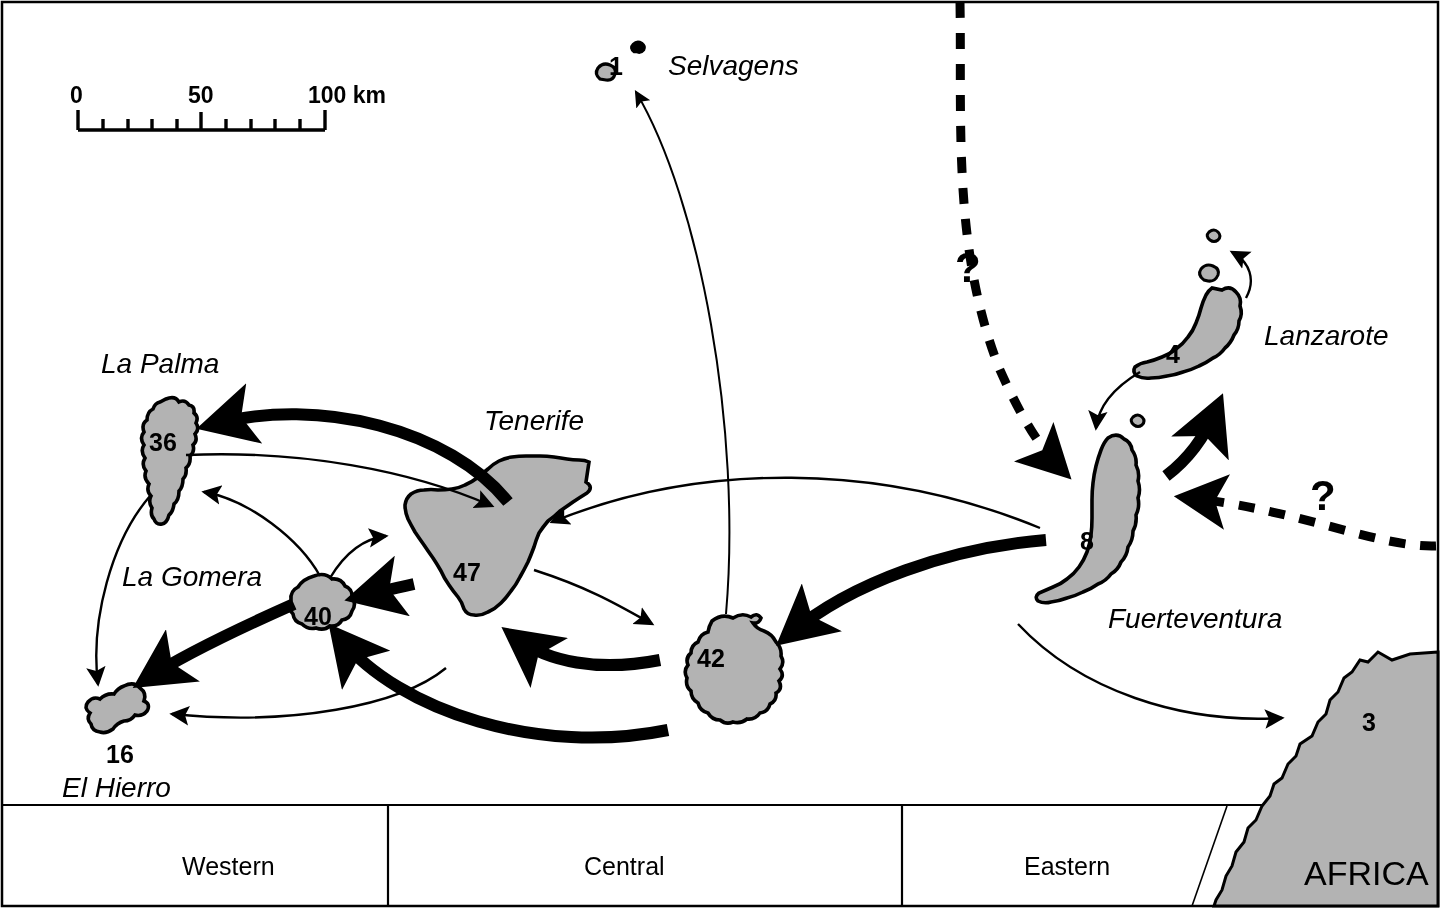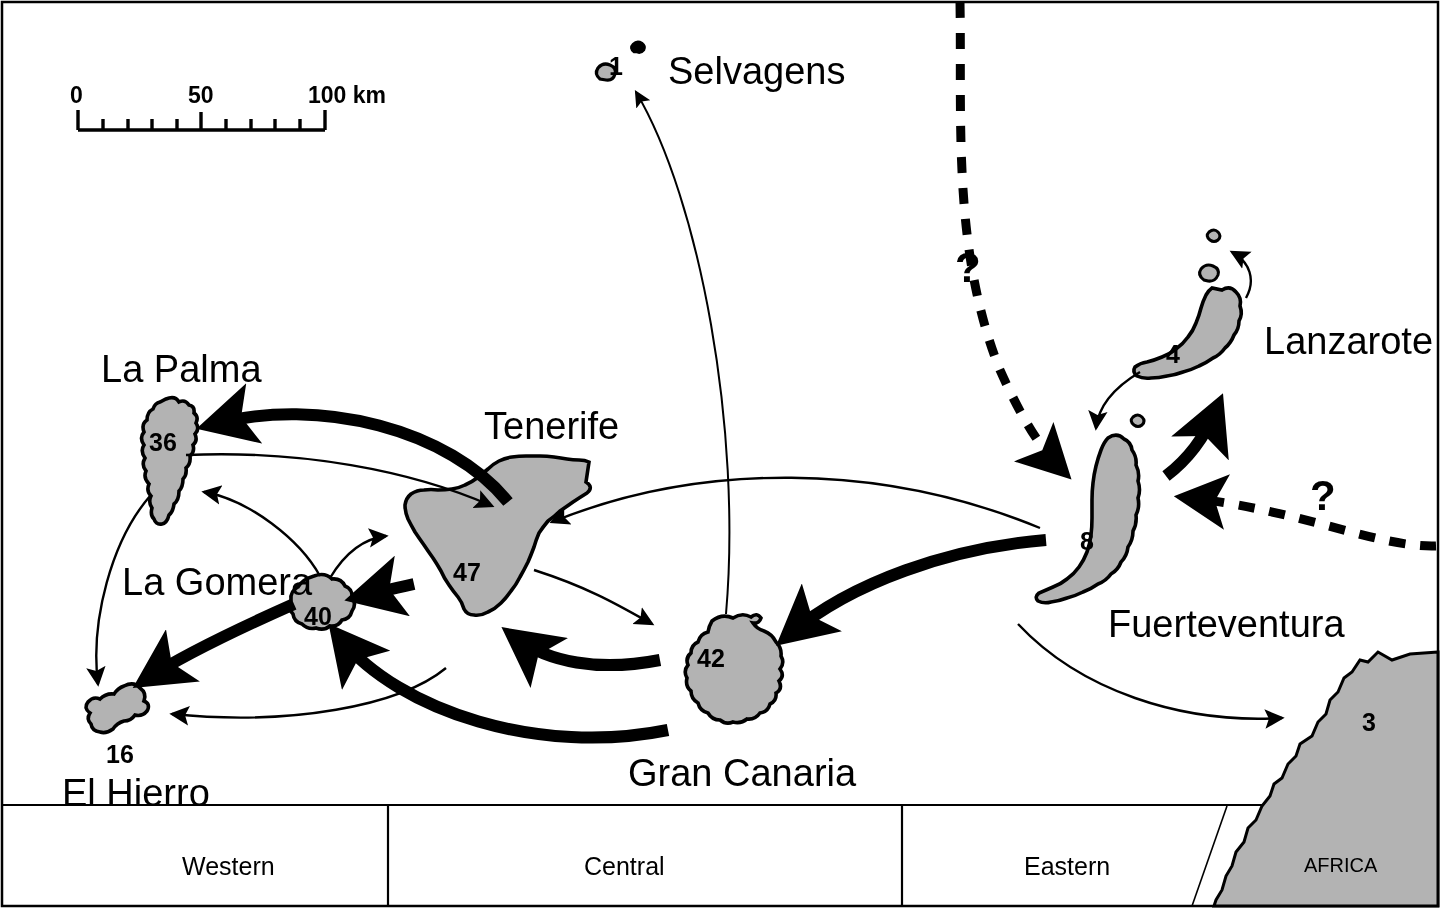--- a/index.html
+++ b/index.html
@@ -1,22 +1,22 @@
 <!DOCTYPE html>
 <html><head>
 <meta charset="utf-8">
 <style>
   html,body{margin:0;padding:0;background:#fff;}
   body{font-family:"Liberation Sans",sans-serif;}
   #stage{position:relative;width:1440px;height:908px;background:#fff;overflow:hidden;}
   #map{position:absolute;left:0;top:0;width:1440px;height:908px;}
   .lbl{position:absolute;color:#000;white-space:nowrap;font-family:"Liberation Sans",sans-serif;}
-  .island-name{font-size:38px;}
+  .island-name{font-size:28px;font-style:italic;}
   .region-name{font-size:25px;}
-  .africa-name{font-size:20px;}
+  .africa-name{font-size:34px;}
   .num{font-size:25px;font-weight:bold;}
   .scale-num{font-size:23px;font-weight:bold;}
   .qmark{font-size:42px;font-weight:bold;}
 </style>
 </head>
 <body>
 
 <div id="stage">
 
   <svg id="map" viewBox="0 0 1440 908">
@@ -155,21 +155,20 @@
 
   <div class="lbl island-name" style="left:62px;top:772px;">El Hierro</div>
   <div class="lbl num" style="left:106px;top:740px;">16</div>
 
   <div class="lbl island-name" style="left:122px;top:561px;">La Gomera</div>
   <div class="lbl num" style="left:304px;top:602px;">40</div>
 
   <div class="lbl island-name" style="left:484px;top:405px;">Tenerife</div>
   <div class="lbl num" style="left:453px;top:558px;">47</div>
 
-  <div class="lbl island-name" style="left:628px;top:752px;">Gran Canaria</div>
   <div class="lbl num" style="left:697px;top:644px;">42</div>
 
   <div class="lbl island-name" style="left:1108px;top:603px;">Fuerteventura</div>
   <div class="lbl num" style="left:1080px;top:527px;">8</div>
 
   <div class="lbl island-name" style="left:1264px;top:320px;">Lanzarote</div>
   <div class="lbl num" style="left:1166px;top:340px;">4</div>
 
   <div class="lbl africa-name" style="left:1304px;top:854px;">AFRICA</div>
   <div class="lbl num" style="left:1362px;top:708px;">3</div>

